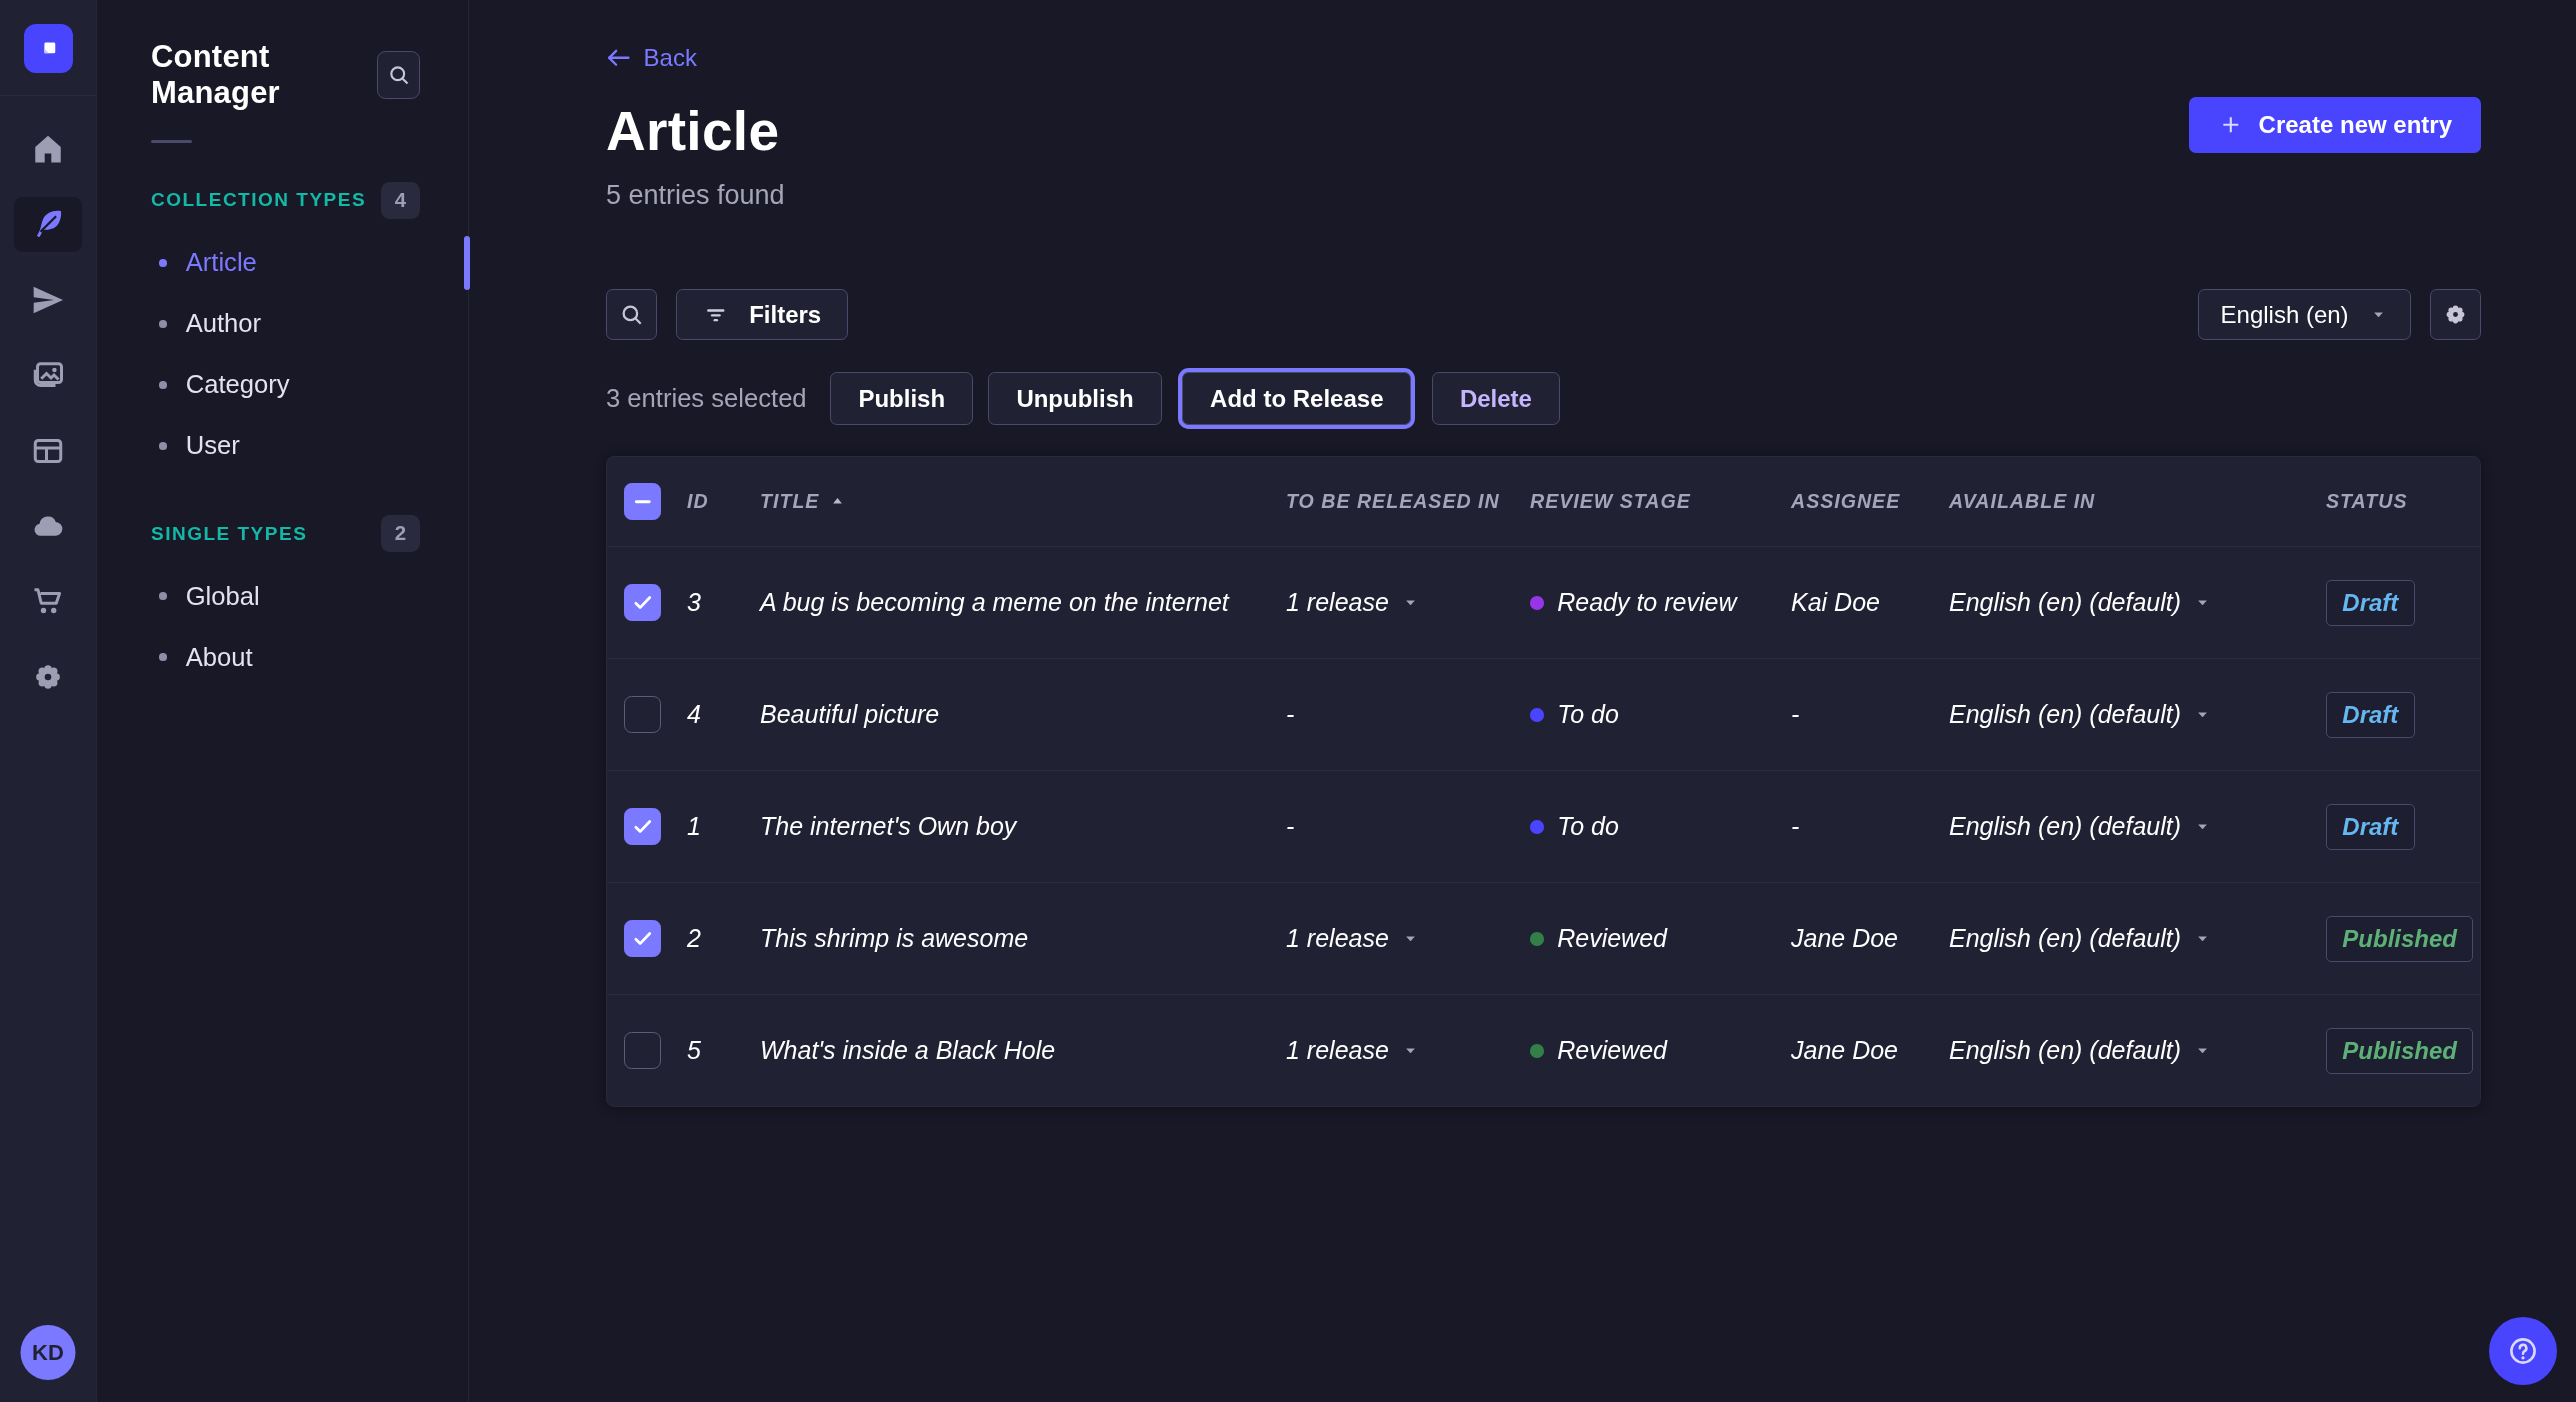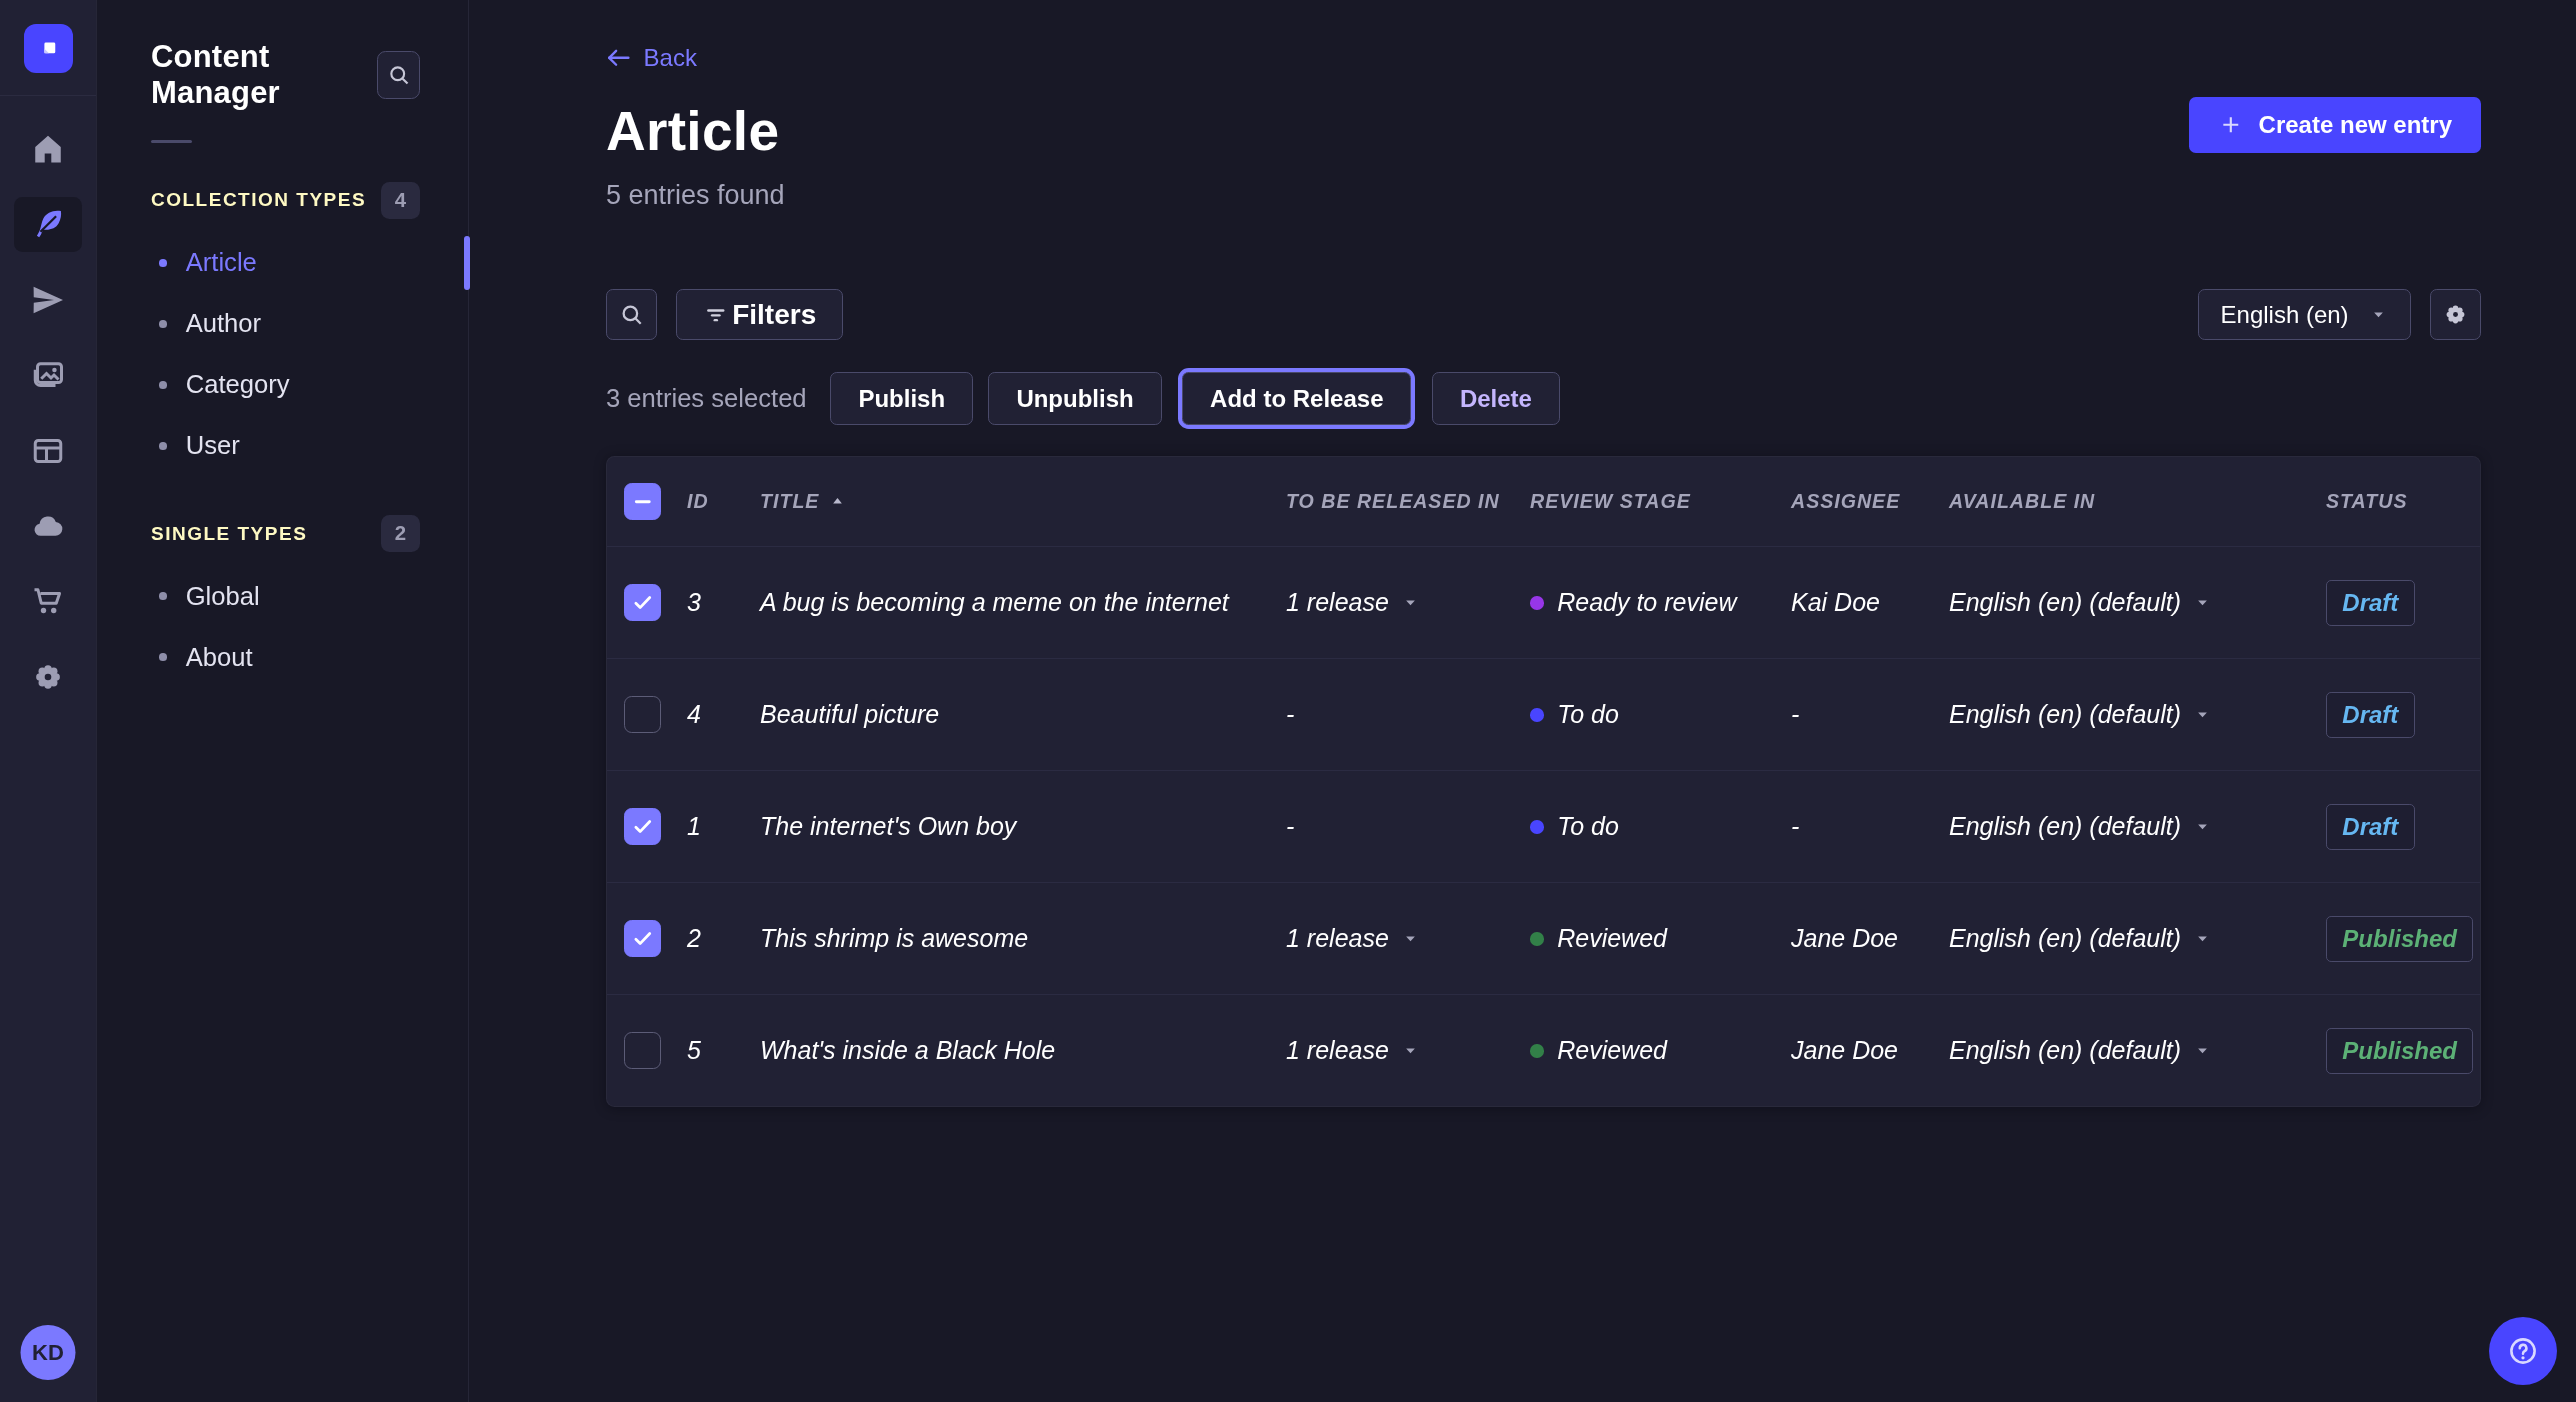--- a/index.html
+++ b/index.html
@@ -39,21 +39,21 @@
   }
   .panel-head { display: flex; align-items: center; justify-content: space-between;
     padding: 39px 48px 0 48px; }
   .panel-title { font-size: 31px; font-weight: 700; letter-spacing: 0.2px; }
   .panel-search-btn { width: 48px; height: 48px; border-radius: 8.5px; border: 1.7px solid #4a4a6a;
     background: #212134; color: #c6c6d6; display: flex; align-items: center; justify-content: center; cursor: pointer; }
   .panel-search-btn svg { width: 25.6px; height: 25.6px; }
   .panel-divider { width: 41px; height: 2.6px; background: #4a4a6a; margin: 29px 0 0 48px; border-radius: 1.7px; }
   .section-head { display: flex; align-items: center; justify-content: space-between;
     margin: 39px 48px 0 48px; height: 37px; }
-  .section-label { font-size: 19px; font-weight: 700; color: #fef9c3; letter-spacing: 1.5px; }
+  .section-label { font-size: 19px; font-weight: 700; color: #14b8a6; letter-spacing: 1.5px; }
   .section-badge { min-width: 39px; height: 37px; padding: 0 8.5px; border-radius: 8.5px;
     background: #2a2a3f; color: #9d9db3; font-size: 20.4px; font-weight: 600;
     display: flex; align-items: center; justify-content: center; }
   .nav-list { margin-top: 13.6px; }
   .nav-item { position: relative; height: 61px; display: flex; align-items: center;
     padding-left: 56px; font-size: 25.6px; color: #e3e3f0; cursor: pointer; }
   .nav-item .bullet { width: 7.7px; height: 7.7px; border-radius: 50%; background: #8e8ea9; margin-right: 19px; }
   .nav-item.active { color: #7b79ff; }
   .nav-item.active .bullet { background: #7b79ff; }
   .nav-item.active .active-bar { position: absolute; right: -1.7px; top: 3.4px; bottom: 3.4px;
@@ -70,22 +70,22 @@
     border-radius: 6.8px; background: #4945ff; border: none; color: #fff; font-size: 24px; font-weight: 700;
     font-family: inherit; display: flex; align-items: center; gap: 15.3px; cursor: pointer; }
   .create-btn svg { width: 25.6px; height: 25.6px; color: #d9d8ff; }
 
   .toolbar { margin-top: 78px; display: flex; align-items: center; justify-content: space-between; }
   .tool-left, .tool-right { display: flex; align-items: center; gap: 19px; }
   .sq-btn { width: 51px; height: 51px; border-radius: 6.8px; border: 1.7px solid #4a4a6a; background: #212134;
     color: #c6c6d6; display: flex; align-items: center; justify-content: center; cursor: pointer; }
   .sq-btn svg { width: 27px; height: 27px; }
   .filters-btn { height: 51px; padding: 0 25.6px; border-radius: 6.8px; border: 1.7px solid #4a4a6a;
-    background: #212134; color: #fff; font-size: 28px; font-weight: 600; font-family: inherit;
-    display: flex; align-items: center; gap: 4px; cursor: pointer; }
+    background: #212134; color: #fff; font-size: 24px; font-weight: 600; font-family: inherit;
+    display: flex; align-items: center; gap: 21px; cursor: pointer; }
   .filters-btn svg { width: 25.6px; height: 25.6px; color: #d0d0dd; }
   .locale-select { height: 51px; padding: 0 22px; border-radius: 6.8px; border: 1.7px solid #4a4a6a;
     background: #212134; color: #fff; font-size: 24px; font-family: inherit;
     display: flex; align-items: center; gap: 20.4px; cursor: pointer; }
   .caret { color: #a5a5ba; }
   .caret svg { width: 19px; height: 19px; }
 
   .selection-bar { margin-top: 32px; display: flex; align-items: center; gap: 15.3px; height: 53px; }
   .selection-text { font-size: 25.6px; color: #a5a5ba; margin-right: 8.5px; }
   .action-btn { height: 53px; padding: 0 27px; border-radius: 6.8px; border: 1.7px solid #4a4a6a;

